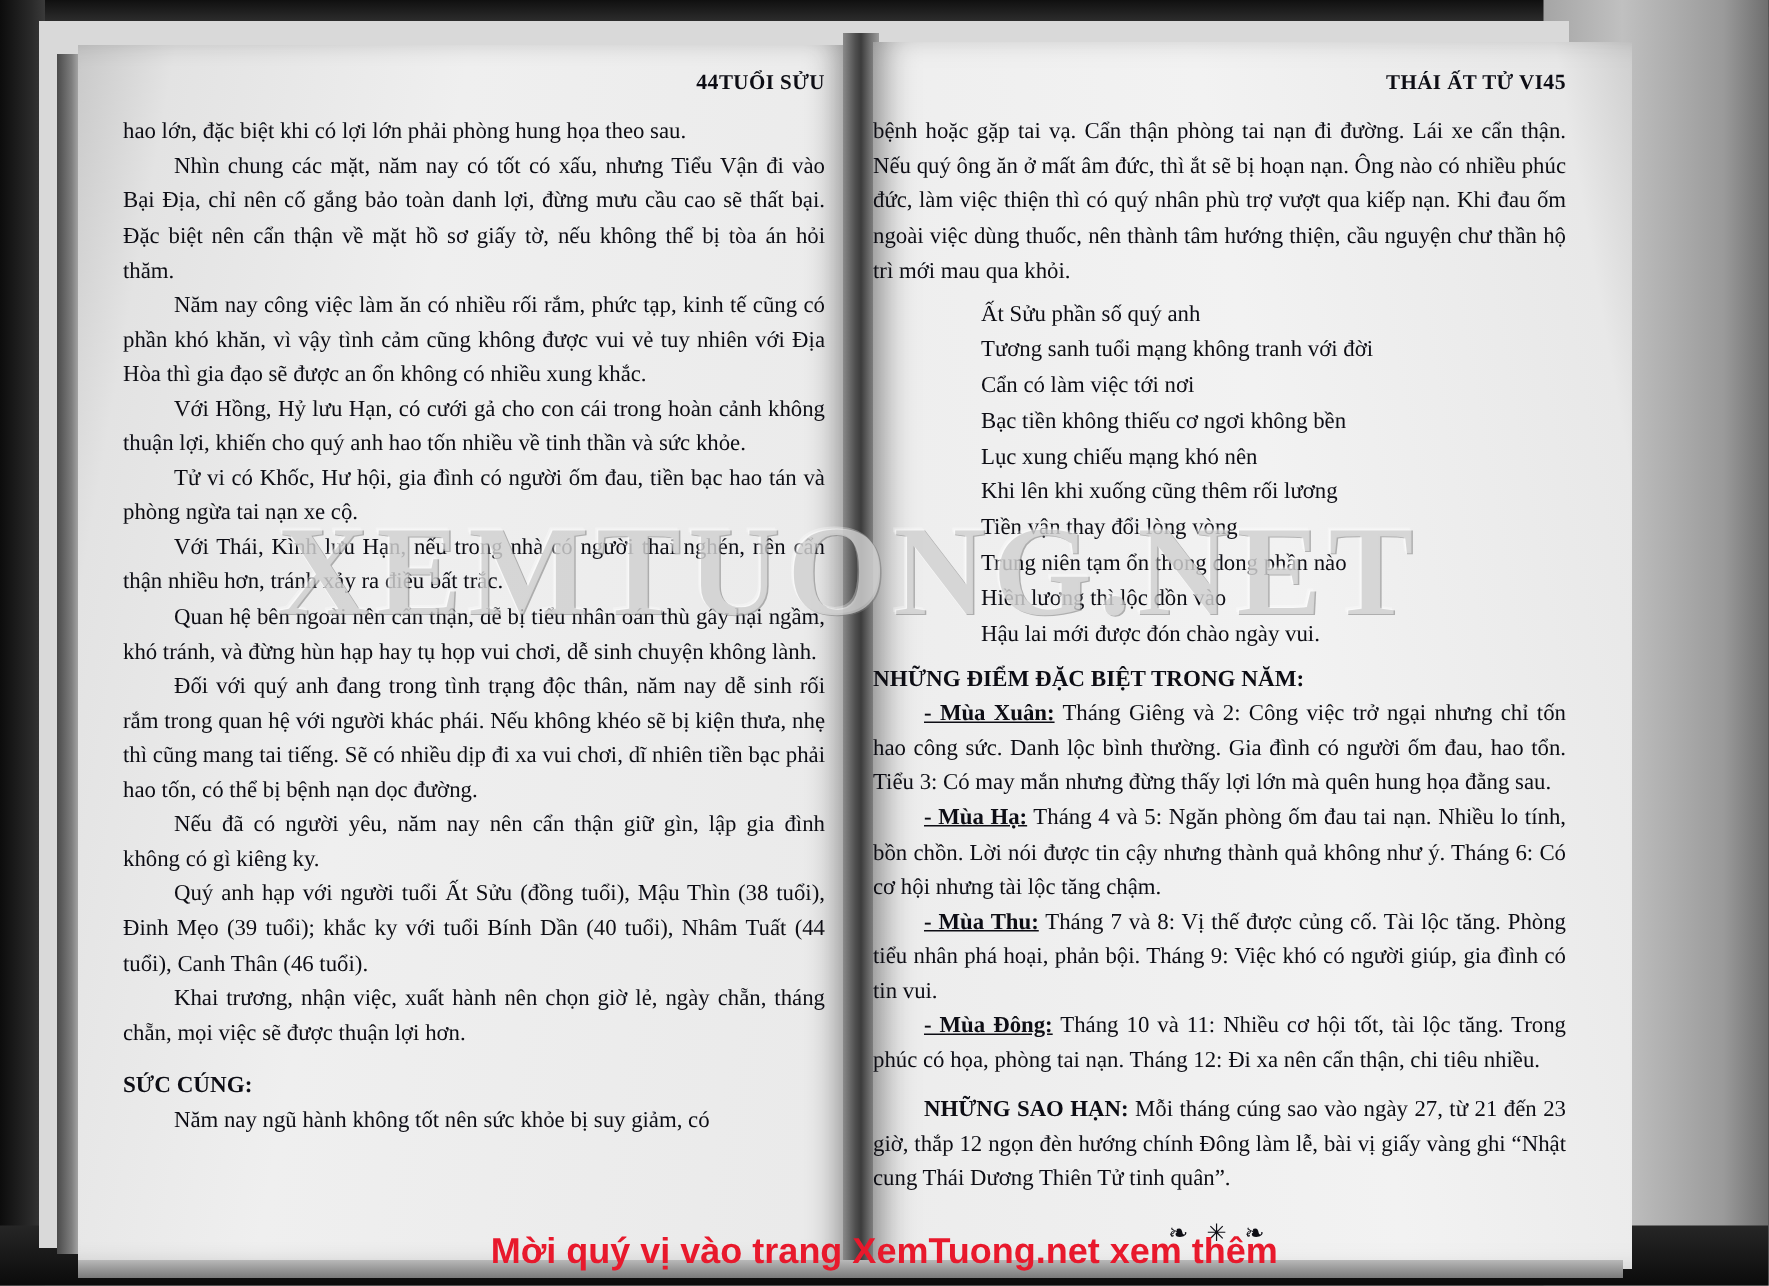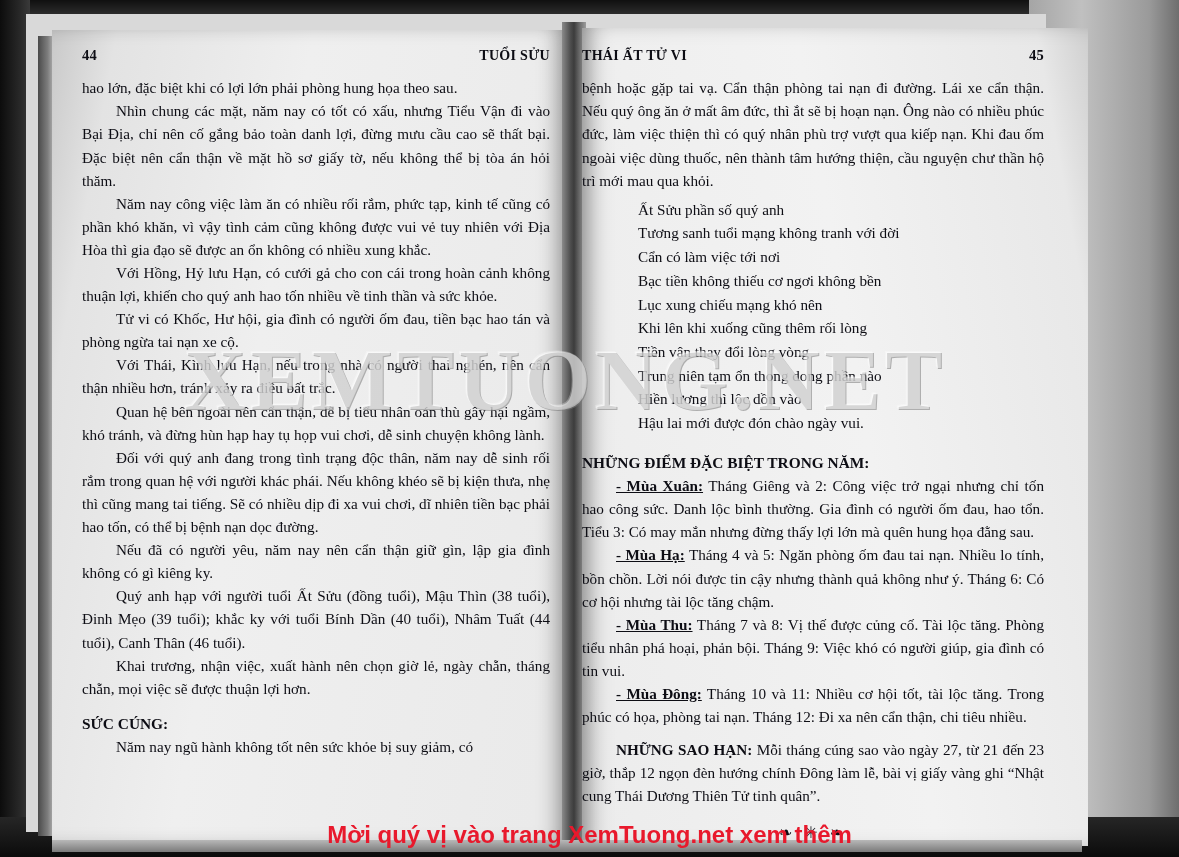--- a/index.html
+++ b/index.html
@@ -99,21 +99,21 @@
     font-size: 15.2px;
     line-height: 1.52;
     text-align: justify;
     text-justify: inter-word;
   }
   .col.left  { left: 82px;  top: 44px; width: 468px; }
   .col.right { left: 582px; top: 44px; width: 462px; }
 
   .hdr {
     display: flex;
-    justify-content: space-between;
+    justify-content: flex-end;
     align-items: baseline;
     font-weight: bold;
     font-size: 14px;
     letter-spacing: 0.3px;
     margin-bottom: 10px;
   }
   .hdr .folio { font-size: 14.5px; font-weight: bold; }
   .hdr .run   { font-size: 14px; font-weight: bold; }
 
   p.para {
@@ -121,21 +121,21 @@
     text-indent: 34px;
   }
   p.noindent { text-indent: 0; }
   h3.sect {
     margin: 12px 0 0 0;
     font-size: 15.4px;
     font-weight: bold;
     text-indent: 0;
   }
   .verse {
-    margin: 6px 0 6px 0;
+    margin: 6px 0 6px 16px;
     padding-left: 56px;
   }
   .verse div {
     margin: 0;
     line-height: 1.56;
   }
   .lead { font-weight: bold; }
   .u { text-decoration: underline; margin-top: 40px; }
   .dash { text-indent: 22px; }
 
@@ -221,28 +221,28 @@
     </div>
 
     <p class="para noindent">bệnh hoặc gặp tai vạ. Cẩn thận phòng tai nạn đi đường. Lái xe cẩn thận. Nếu quý ông ăn ở mất âm đức, thì ắt sẽ bị hoạn nạn. Ông nào có nhiều phúc đức, làm việc thiện thì có quý nhân phù trợ vượt qua kiếp nạn. Khi đau ốm ngoài việc dùng thuốc, nên thành tâm hướng thiện, cầu nguyện chư thần hộ trì mới mau qua khỏi.</p>
 
     <div class="verse">
       <div>Ất Sửu phần số quý anh</div>
       <div>Tương sanh tuổi mạng không tranh với đời</div>
       <div>Cẩn có làm việc tới nơi</div>
       <div>Bạc tiền không thiếu cơ ngơi không bền</div>
       <div>Lục xung chiếu mạng khó nên</div>
-      <div>Khi lên khi xuống cũng thêm rối lòng</div>
+      <div>Khi lên khi xuống cũng thêm rối lương</div>
       <div>Tiền vận thay đổi lòng vòng</div>
       <div>Trung niên tạm ổn thong dong phần nào</div>
       <div>Hiền lương thì lộc dồn vào</div>
       <div>Hậu lai mới được đón chào ngày vui.</div>
     </div>
 
-    <h3 class="sect" style="margin-top:16px"><span>NHỮNG ĐIỂM ĐẶC BIỆT TRONG NĂM:</span></h3>
+    <h3 class="sect" style="margin-top:6px"><span>NHỮNG ĐIỂM ĐẶC BIỆT TRONG NĂM:</span></h3>
 
     <p class="para dash"><span class="lead u">- Mùa Xuân:</span><span> Tháng Giêng và 2: Công việc trở ngại nhưng chỉ tốn hao công sức. Danh lộc bình thường. Gia đình có người ốm đau, hao tổn. Tiểu 3: Có may mắn nhưng đừng thấy lợi lớn mà quên hung họa đằng sau.</span></p>
     <p class="para dash"><span class="lead u">- Mùa Hạ:</span><span> Tháng 4 và 5: Ngăn phòng ốm đau tai nạn. Nhiều lo tính, bồn chồn. Lời nói được tin cậy nhưng thành quả không như ý. Tháng 6: Có cơ hội nhưng tài lộc tăng chậm.</span></p>
     <p class="para dash"><span class="lead u">- Mùa Thu:</span><span> Tháng 7 và 8: Vị thế được củng cố. Tài lộc tăng. Phòng tiểu nhân phá hoại, phản bội. Tháng 9: Việc khó có người giúp, gia đình có tin vui.</span></p>
     <p class="para dash"><span class="lead u">- Mùa Đông:</span><span> Tháng 10 và 11: Nhiều cơ hội tốt, tài lộc tăng. Trong phúc có họa, phòng tai nạn. Tháng 12: Đi xa nên cẩn thận, chi tiêu nhiều.</span></p>
 
     <p class="para" style="margin-top:10px"><span class="lead">NHỮNG SAO HẠN:</span><span> Mỗi tháng cúng sao vào ngày 27, từ 21 đến 23 giờ, thắp 12 ngọn đèn hướng chính Đông làm lễ, bài vị giấy vàng ghi “Nhật cung Thái Dương Thiên Tử tinh quân”.</span></p>
 
     <div class="ornament">❧ ✳ ❧</div>
   </div>

